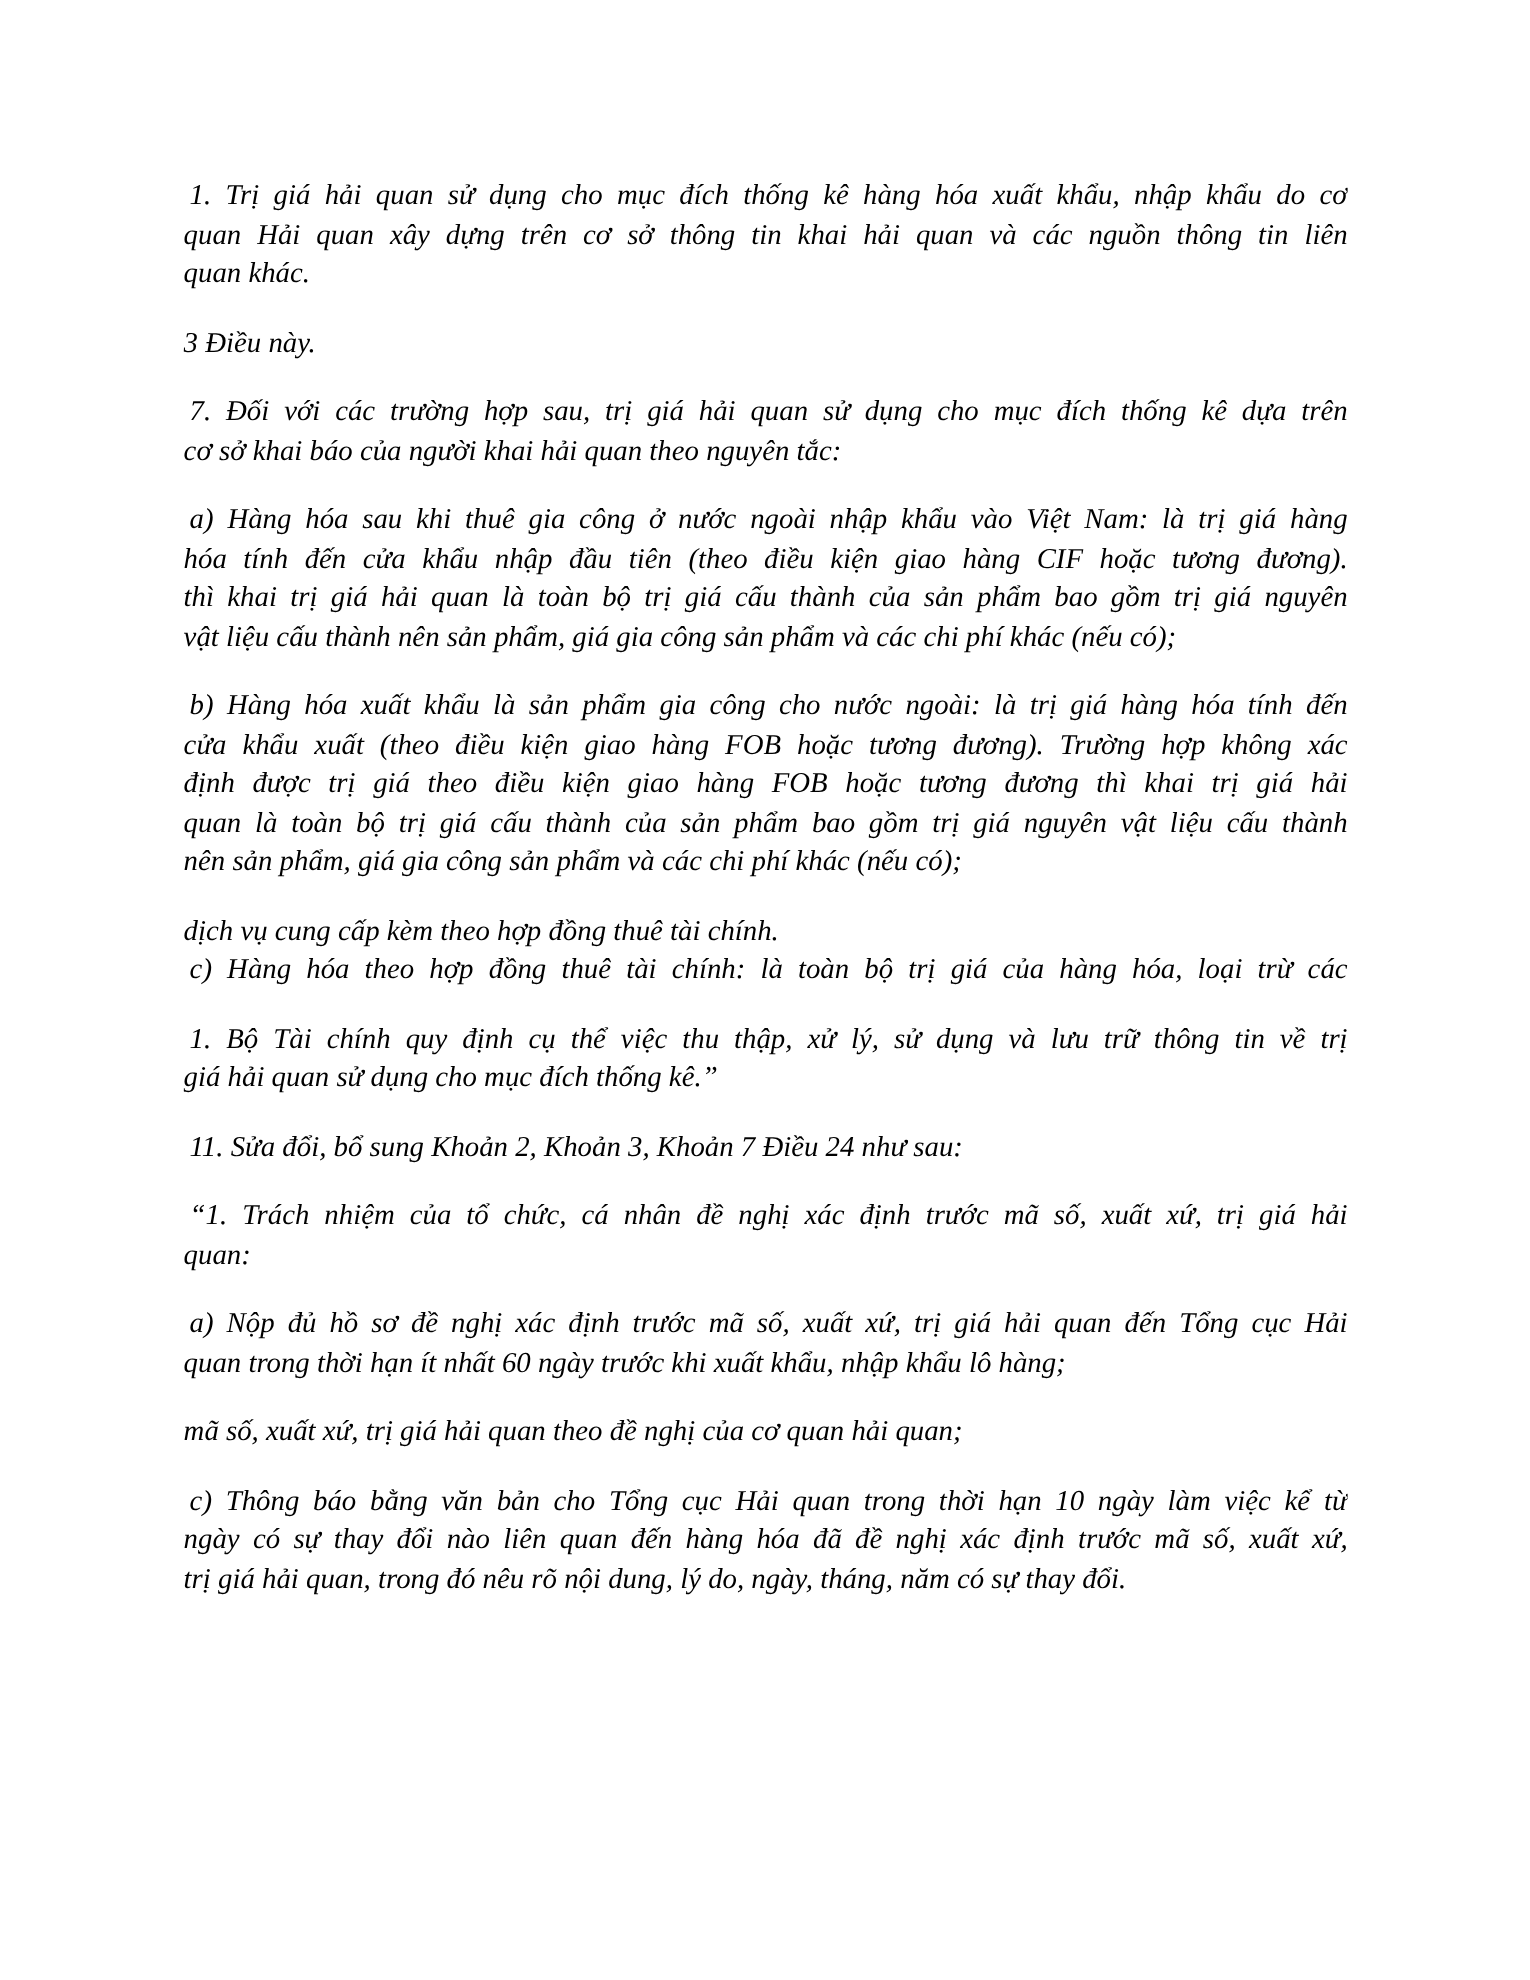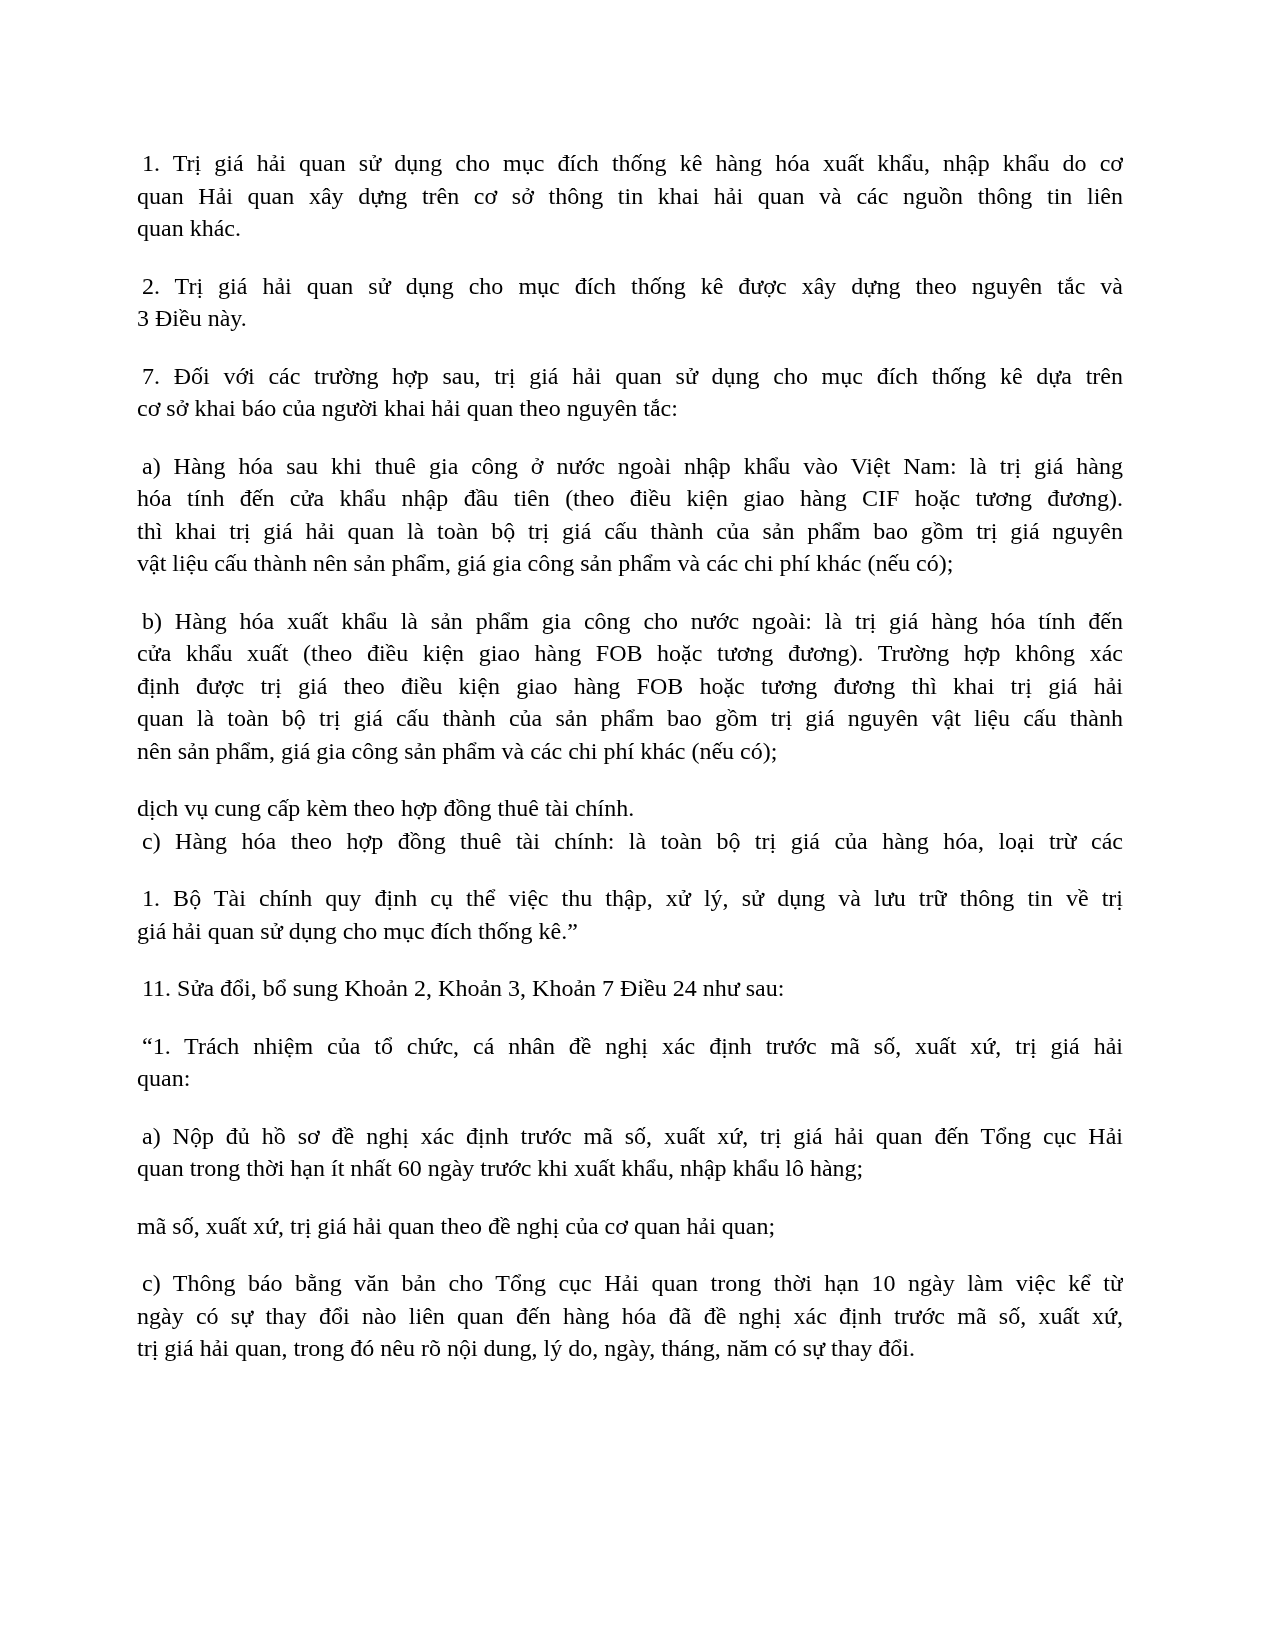--- a/index.html
+++ b/index.html
@@ -13,21 +13,22 @@
     overflow: hidden;
     font-family: "Liberation Serif", "DejaVu Serif", serif;
   }
   .page-text {
     position: absolute;
     left: 137px;
     top: 147px;
     width: 986px;
   }
   .para {
-    margin: 0 0 25px 0;
+    margin: 0 0 25px 16px;
+    font-style: italic;
   }
   .para:last-child {
     margin-bottom: 0;
   }
   .line {
     font-size: 24px;
     line-height: 32.5px;
     text-align: justify;
     text-align-last: justify;
     white-space: normal;
@@ -44,21 +45,20 @@
 </head>
 <body style="background: rgb(255, 255, 255); color: rgb(0, 0, 0);">
 
 <div class="page-text" id="doc-body">
     <div class="para">
       <div class="line first">1. Trị giá hải quan sử dụng cho mục đích thống kê hàng hóa xuất khẩu, nhập khẩu do cơ</div>
       <div class="line">quan Hải quan xây dựng trên cơ sở thông tin khai hải quan và các nguồn thông tin liên</div>
       <div class="line last">quan khác.</div>
     </div>
     <div class="para">
-      <div class="line first">2. Trị giá hải quan sử dụng cho mục đích thống kê được xây dựng theo nguyên tắc và</div>
       <div class="line last">3 Điều này.</div>
     </div>
     <div class="para">
       <div class="line first">7. Đối với các trường hợp sau, trị giá hải quan sử dụng cho mục đích thống kê dựa trên</div>
       <div class="line last">cơ sở khai báo của người khai hải quan theo nguyên tắc:</div>
     </div>
     <div class="para">
       <div class="line first">a) Hàng hóa sau khi thuê gia công ở nước ngoài nhập khẩu vào Việt Nam: là trị giá hàng</div>
       <div class="line">hóa tính đến cửa khẩu nhập đầu tiên (theo điều kiện giao hàng CIF hoặc tương đương).</div>
       <div class="line">thì khai trị giá hải quan là toàn bộ trị giá cấu thành của sản phẩm bao gồm trị giá nguyên</div>

